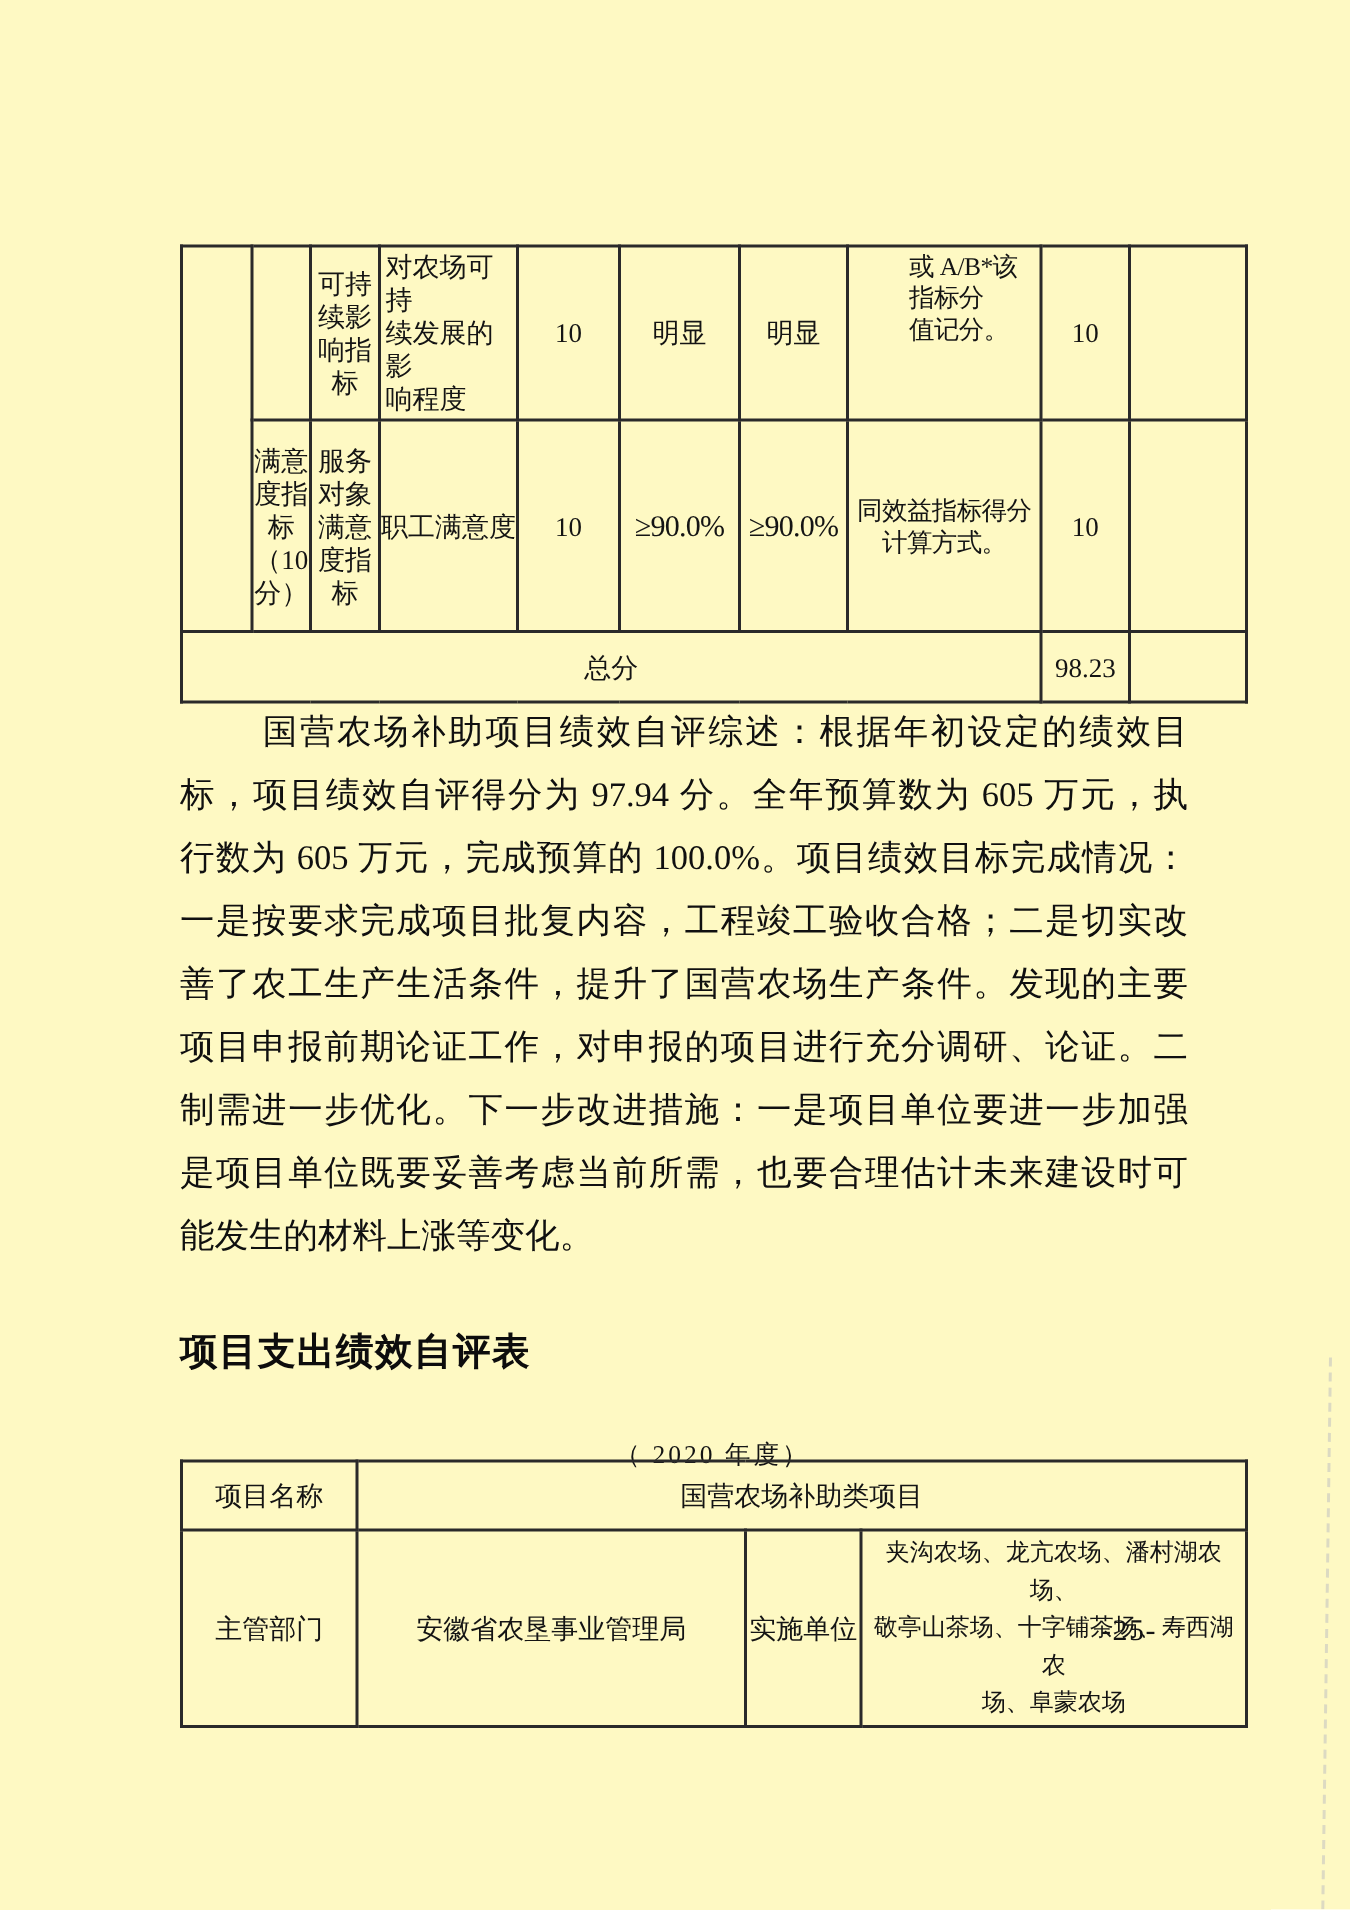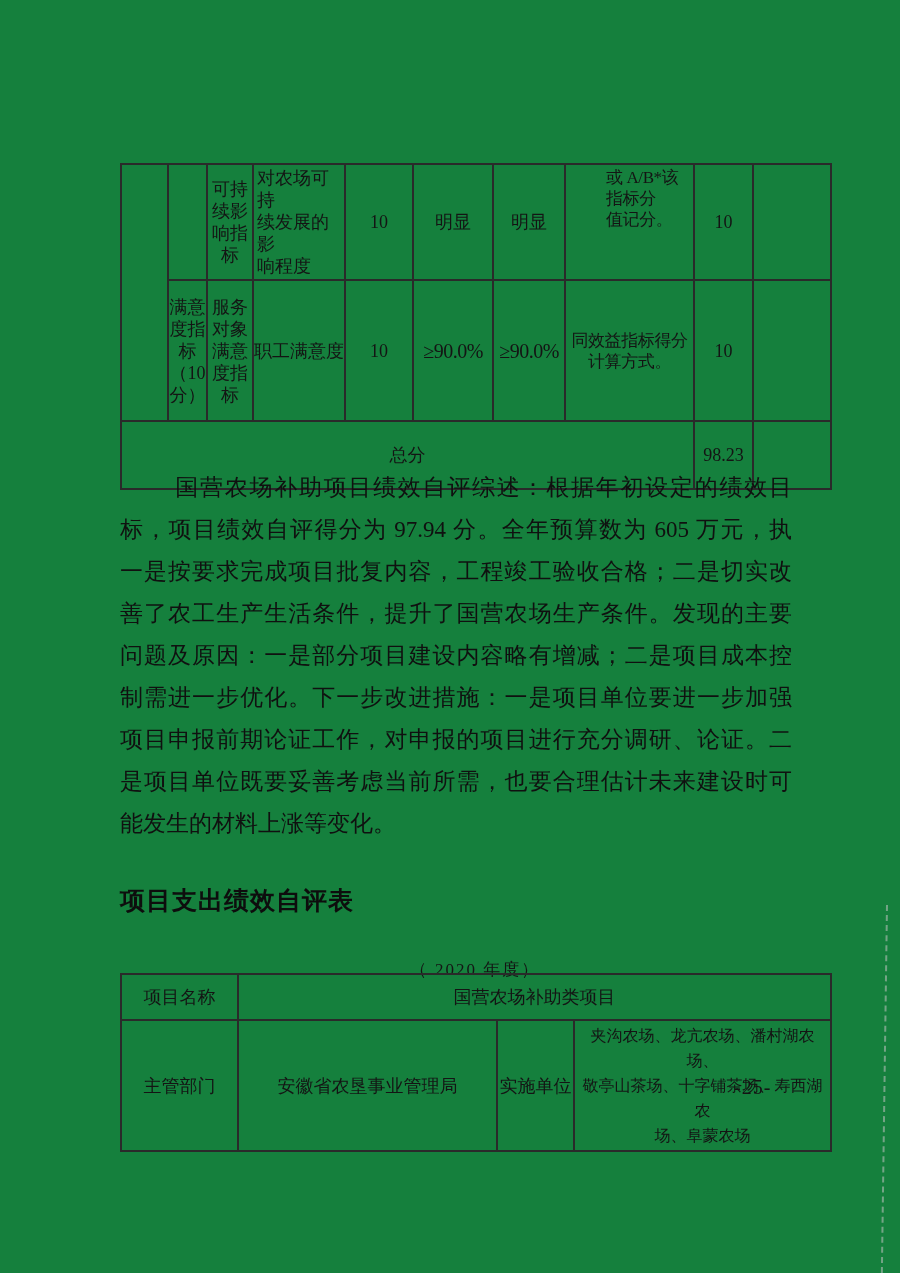--- a/index.html
+++ b/index.html
@@ -1,31 +1,31 @@
 <!DOCTYPE html>
 <html><head>
 <meta charset="utf-8">
 <style>
   html,body { margin:0; padding:0; background:#ffffff; }
   .page {
     position:relative; width:900px; height:1273px; margin:0 auto;
-    background:#15803d; overflow:hidden; color:#141414;
+    background:#fef9c3; overflow:hidden; color:#141414;
     font-family:"Liberation Serif","DejaVu Serif",serif;
   }
 
   
   table { border-collapse:collapse; table-layout:fixed; position:absolute; }
   td {
     border:2px solid #2a2a2a; padding:0; text-align:center; vertical-align:middle;
     font-size:18px; line-height:22px; overflow:hidden;
   }
   #score-table { left:120px; top:163px; width:710px; }
   #score-table tr.r1 { height:90px; }
   #score-table tr.r2 { height:141px; }
-  #score-table tr.r3 { height:68px; }
+  #score-table tr.r3 { height:47px; }
   #info-table { left:120px; top:973px; width:710px; }
   #info-table tr.ir1 { height:46px; }
   #info-table tr.ir2 { height:78px; }
 
   td.left  { text-align:left; padding:2px 3px; }
   td.top   { vertical-align:top;padding-left:40px; }
   td.note  { font-size:17px; line-height:21px; letter-spacing:-0.4px; }
   td.pct   { font-size:20px; letter-spacing:-0.5px; }
   td.farms { font-size:16px; line-height:25px; padding:2px 1px; }
   td.farms div { text-align:center; }
@@ -139,25 +139,25 @@
       <td colspan="8">总分</td>
       <td>98.23</td>
       <td></td>
     </tr>
   </tbody>
     </table>
 
   <div class="summary">
       <div>国营农场补助项目绩效自评综述：根据年初设定的绩效目</div>
       <div>标，项目绩效自评得分为 97.94 分。全年预算数为 605 万元，执</div>
+      <div>行数为 605 万元，完成预算的 100.0%。项目绩效目标完成情况：</div>
       <div>一是按要求完成项目批复内容，工程竣工验收合格；二是切实改</div>
       <div>善了农工生产生活条件，提升了国营农场生产条件。发现的主要</div>
-      <div>问题及原因：一是部分项目建设内容略有增减；二是项目成本控</div>
+      <div>项目申报前期论证工作，对申报的项目进行充分调研、论证。二</div>
       <div>制需进一步优化。下一步改进措施：一是项目单位要进一步加强</div>
-      <div>项目申报前期论证工作，对申报的项目进行充分调研、论证。二</div>
       <div>是项目单位既要妥善考虑当前所需，也要合理估计未来建设时可</div>
       <div>能发生的材料上涨等变化。</div>
     </div>
 
   <div class="form-title">项目支出绩效自评表</div>
   <div class="form-subtitle">（ 2020 年度）</div>
 
   <table id="info-table">
     <colgroup>
       <col style="width:117px">

